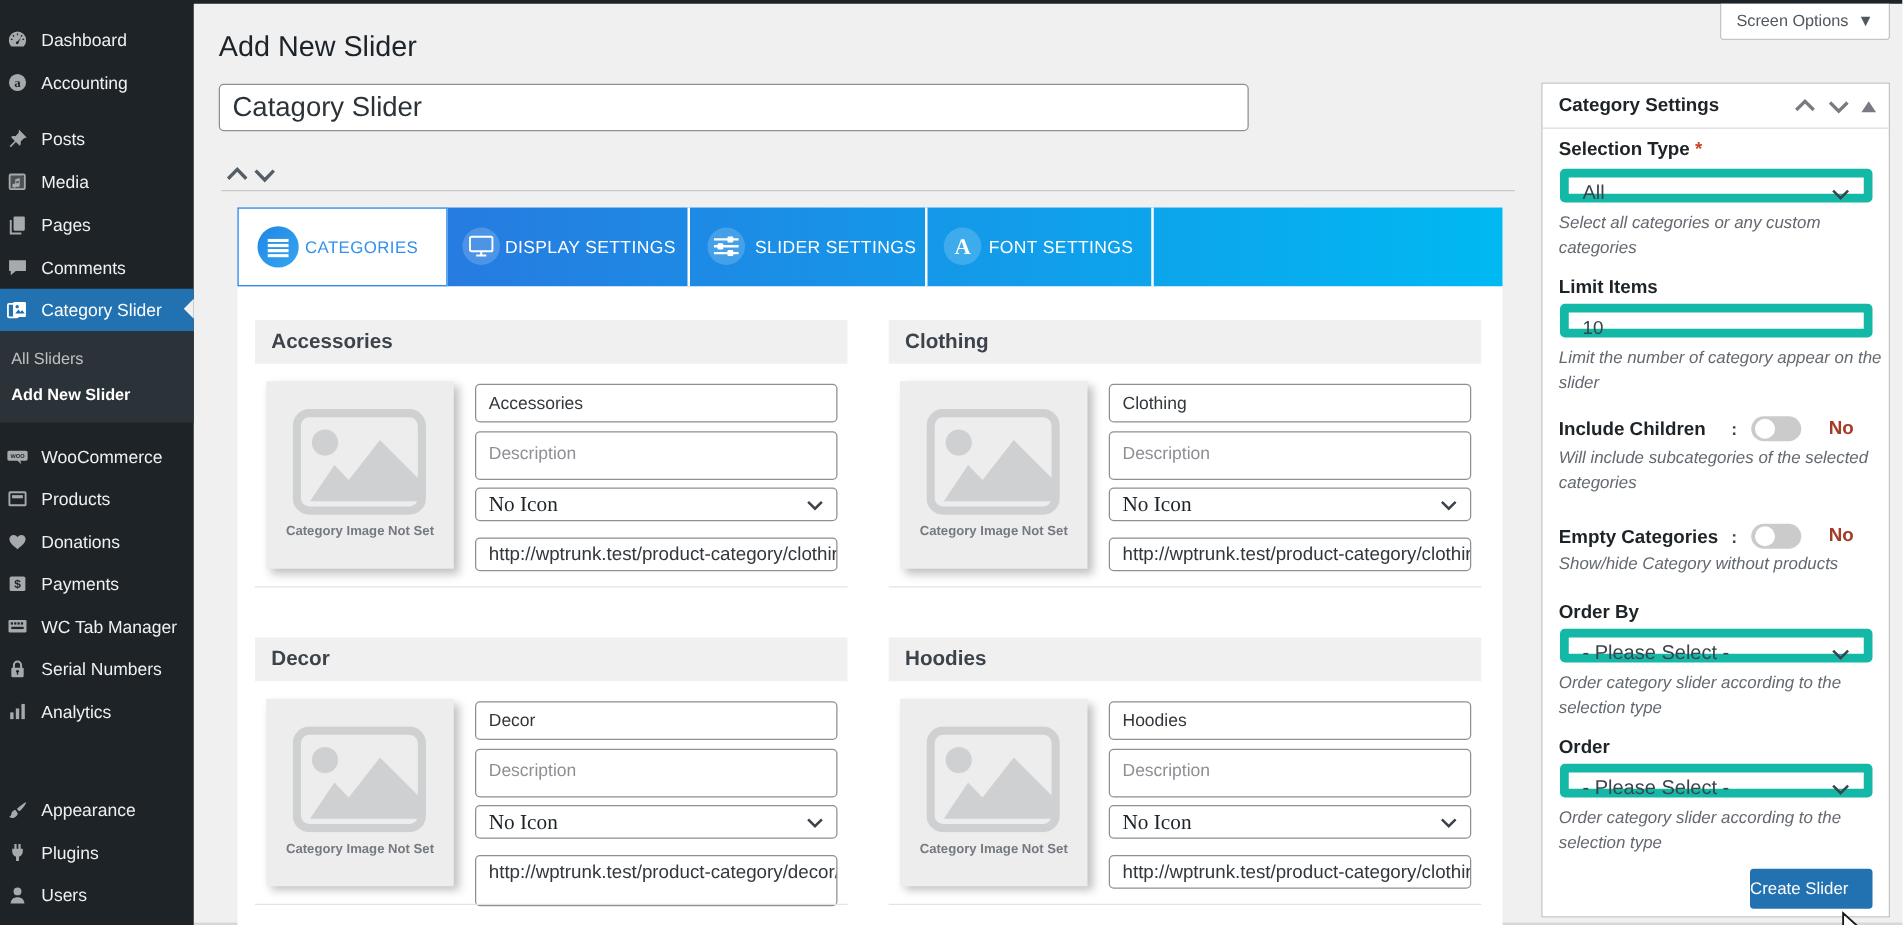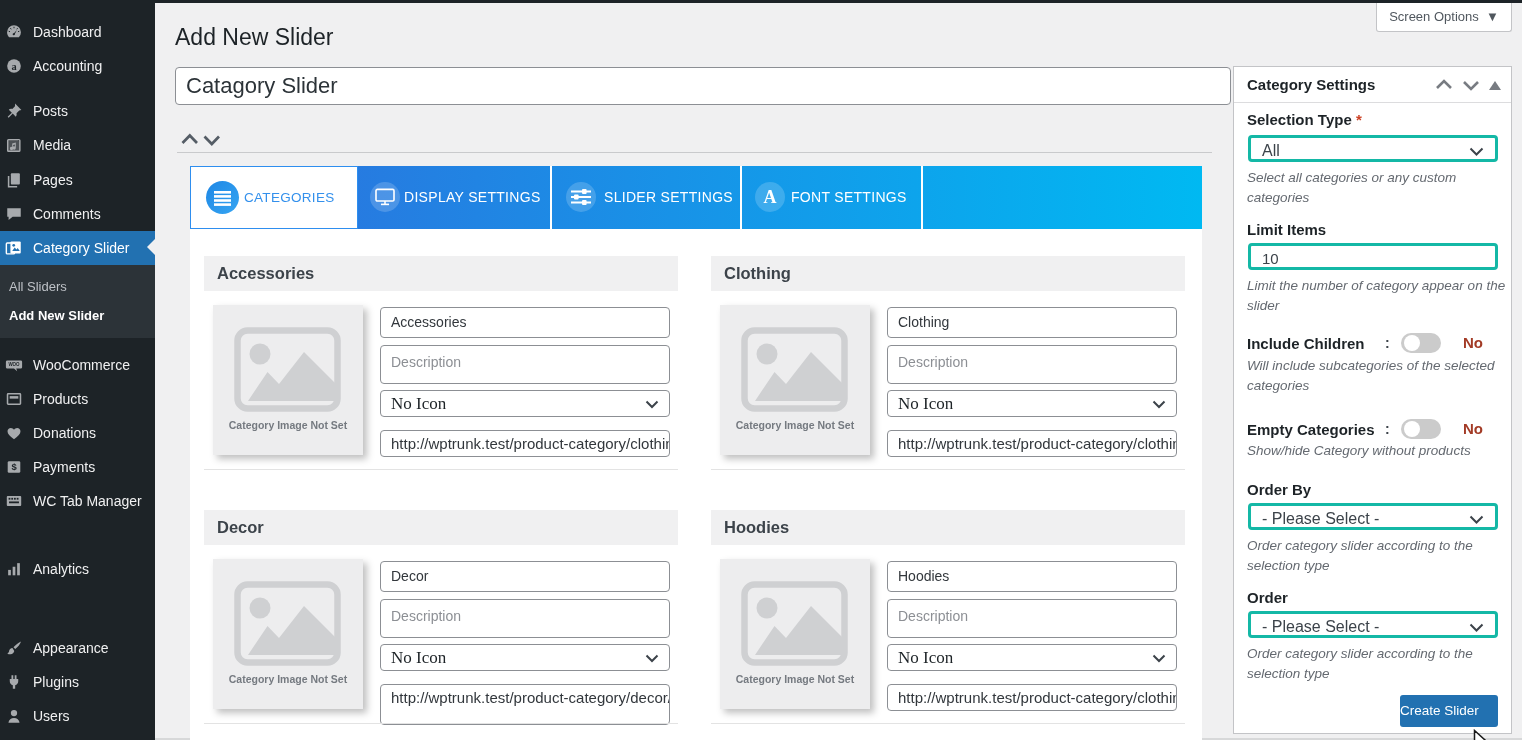--- a/index.html
+++ b/index.html
@@ -18,21 +18,21 @@
 .mi .ic svg { width:18px; height:18px; display:block; }
 .mi.active { background:#2271b1; color:#fff; }
 .mi.active .ic { color:#fff; }
 #submenu { position:absolute; left:0; top:265px; width:155px; height:73px; background:#2c3338; }
 .smi { position:absolute; left:9px; font-size:13px; color:#bdc1c6; white-space:nowrap; }
 .smi.cur { color:#fff; font-weight:bold; }
 #arrow-notch { left:147px; top:239px; width:0; height:0; border-top:8px solid transparent; border-bottom:8px solid transparent; border-right:8px solid #f0f0f1; }
 
 
 #h1 { left:175px; top:24px; font-size:23px; font-weight:400; color:#1d2327; }
-#title-input { left:175px; top:67px; width:1056px; height:38px; background:#fff; border:1px solid #8c8f94; border-radius:4px; font-size:22px; color:#2c3338; line-height:36px; padding-left:10px; }
+#title-input { left:175px; top:67px; width:824px; height:38px; background:#fff; border:1px solid #8c8f94; border-radius:4px; font-size:22px; color:#2c3338; line-height:36px; padding-left:10px; }
 #sortarrows { left:180px; top:131px; color:#787c82; }
 #hrline { left:177px; top:152px; width:1035px; height:1px; background:#c9cacc; }
 
 
 #panel { left:190px; top:166px; width:1012px; height:574px; background:#fff; }
 
 
 #tabbar { left:0; top:0; width:1012px; height:63px; background:linear-gradient(90deg,#2e6fdd 0%,#00b9f2 100%); }
 .tab { position:absolute; top:0; height:63px; color:#fff; font-size:14px; }
 .tab .tlbl { position:absolute; top:23px; white-space:nowrap; letter-spacing:0.3px; }
@@ -50,21 +50,21 @@
 .furl { font-size:15px !important; }
 .fselect { position:absolute; width:290px; height:27px; background:#fff; border:1px solid #8c8f94; border-radius:4px; font-family:"Liberation Serif",serif; font-size:17px; color:#1d2327; line-height:25px; padding-left:10px; }
 .chev { position:absolute; }
 .cardline { position:absolute; width:474px; height:1px; background:#e3e3e3; }
 
 
 #spanel { left:1233px; top:66px; width:279px; height:668px; background:#fff; border:1px solid #c3c4c7; }
 #sphead { position:absolute; left:0; top:0; width:277px; height:36px; border-bottom:1px solid #dcdcde; font-size:15px; font-weight:bold; color:#1d2327; line-height:36px; padding-left:13px; }
 .sp-label { position:absolute; left:13px; font-size:15px; font-weight:bold; color:#1d2327; white-space:nowrap; }
 .sp-help { position:absolute; left:13px; font-size:13.5px; font-style:italic; color:#646970; line-height:20px; width:262px; }
-.sp-select, .sp-input { position:absolute; left:14px; width:250px; height:27px; background:#fff; border:3px solid #14b8a6; border-radius:4px; font-size:16px; color:#3c434a; line-height:25px; padding-left:11px; }
+.sp-select, .sp-input { position:absolute; left:14px; width:250px; height:27px; background:#fff; border:7px solid #14b8a6; border-radius:4px; font-size:16px; color:#3c434a; line-height:25px; padding-left:11px; }
 .toggle { position:absolute; width:40px; height:20px; background:#cbcbcb; border-radius:10px; }
 .toggle .knob { position:absolute; left:3px; top:2px; width:16px; height:16px; background:#fff; border-radius:50%; }
 .no { position:absolute; font-size:15px; font-weight:bold; color:#a33b26; }
 .colon { position:absolute; font-size:14px; font-weight:bold; color:#3c434a; }
 #createbtn { position:absolute; left:166px; top:628px; width:98px; height:32px; background:#2271b1; border-radius:3px; color:#fff; font-size:13.5px; line-height:32px; }
 
 
 #scropt { left:1376px; top:3px; width:136px; height:29px; background:#fff; border:1px solid #c3c4c7; border-top:none; border-radius:0 0 3px 3px; font-size:13px; color:#50575e; text-align:center; line-height:28px; }
 #bottomstrip { left:155px; top:738px; width:1367px; height:2px; background:#d7d8d9; }
 </style>
@@ -187,20 +187,31 @@
           <g fill="#1d2327">
             <rect x="4" y="6.5" width="2" height="2"></rect>
             <rect x="7" y="6.5" width="2" height="2"></rect>
             <rect x="10" y="6.5" width="2" height="2"></rect>
             <rect x="13" y="6.5" width="2" height="2"></rect>
             <rect x="4.5" y="10.5" width="11" height="2"></rect>
           </g>
         </svg>
       </span>
       <span class="lbl">WC Tab Manager</span>
+    </div>
+  <div class="mi" style="top:518px">
+      <span class="ic">
+        <svg viewBox="0 0 20 20">
+          <path d="M6.8 9.5V6.8a3.2 3.2 0 0 1 6.4 0v2.7" fill="none" stroke="currentColor" stroke-width="1.8"></path>
+          <rect x="4.5" y="9" width="11" height="8.5" rx="1" fill="currentColor"></rect>
+          <circle cx="10" cy="12.3" r="1.3" fill="#1d2327"></circle>
+          <rect x="9.4" y="12.8" width="1.2" height="2.5" fill="#1d2327"></rect>
+        </svg>
+      </span>
+      <span class="lbl">Serial Numbers</span>
     </div>
   <div class="mi" style="top:552px">
       <span class="ic">
         <svg viewBox="0 0 20 20">
           <g fill="currentColor">
             <rect x="3.5" y="11" width="3" height="6"></rect>
             <rect x="8.5" y="7.5" width="3" height="9.5"></rect>
             <rect x="13.5" y="3.5" width="3" height="13.5"></rect>
           </g>
         </svg>

